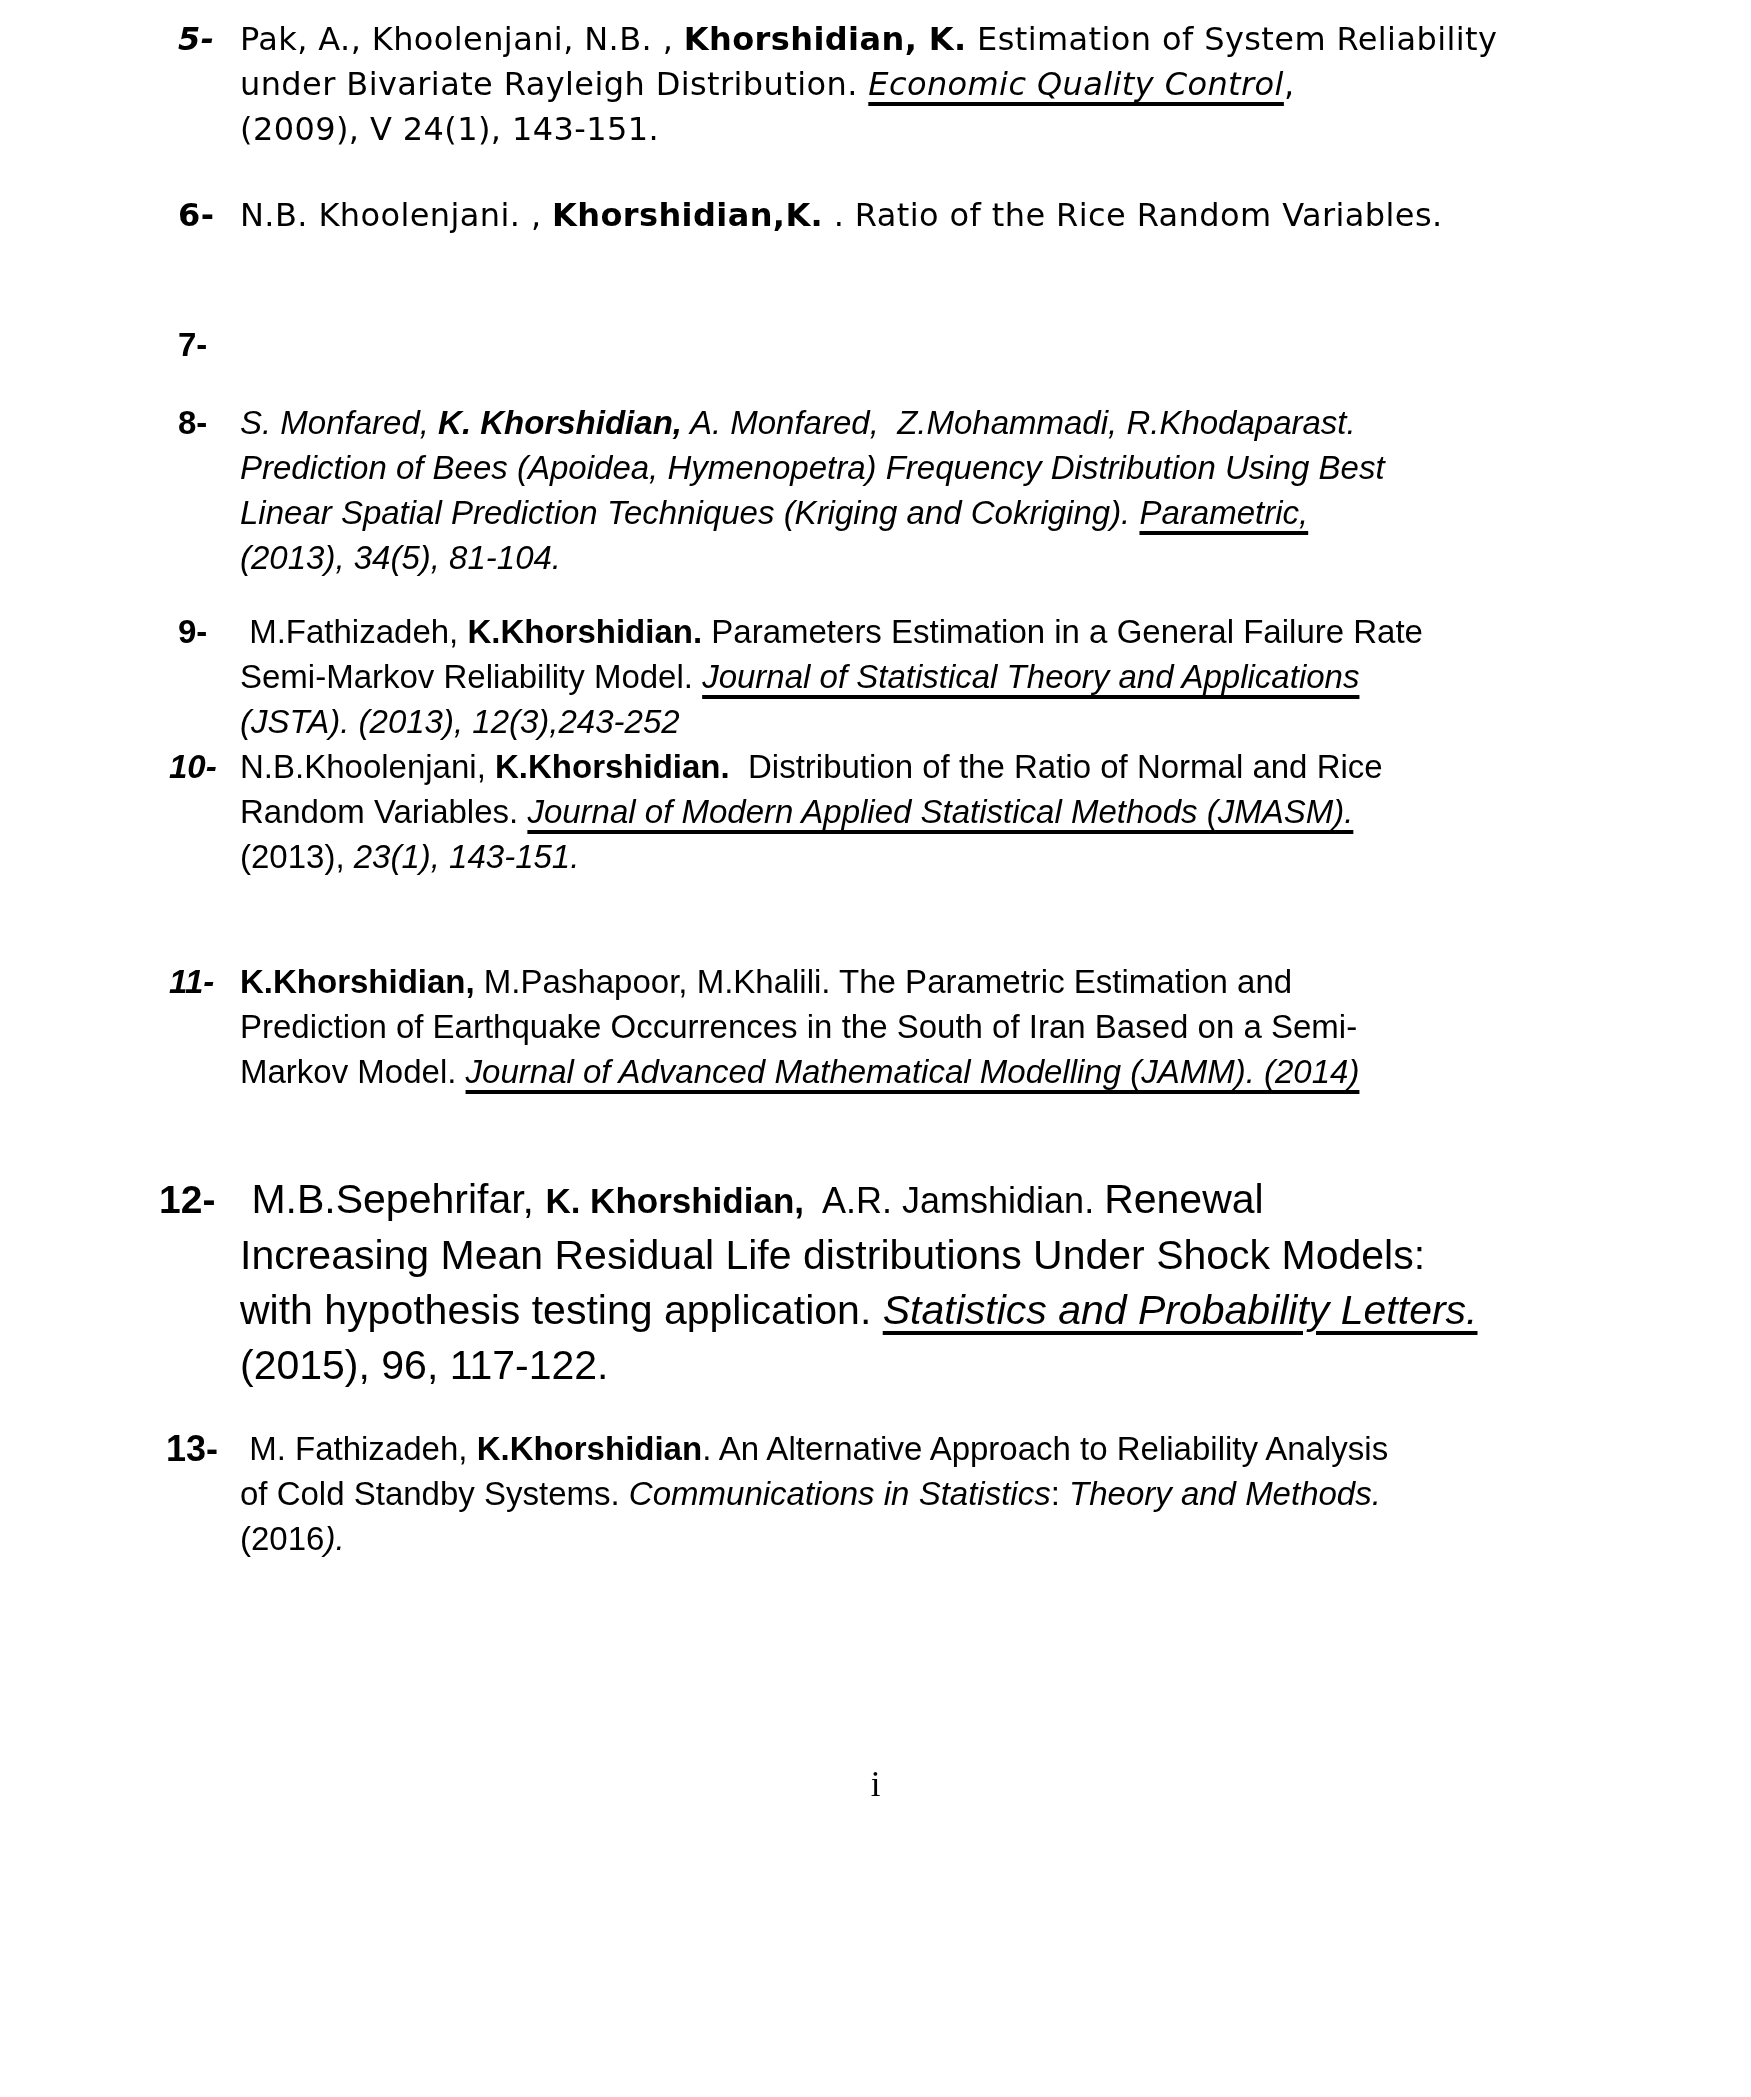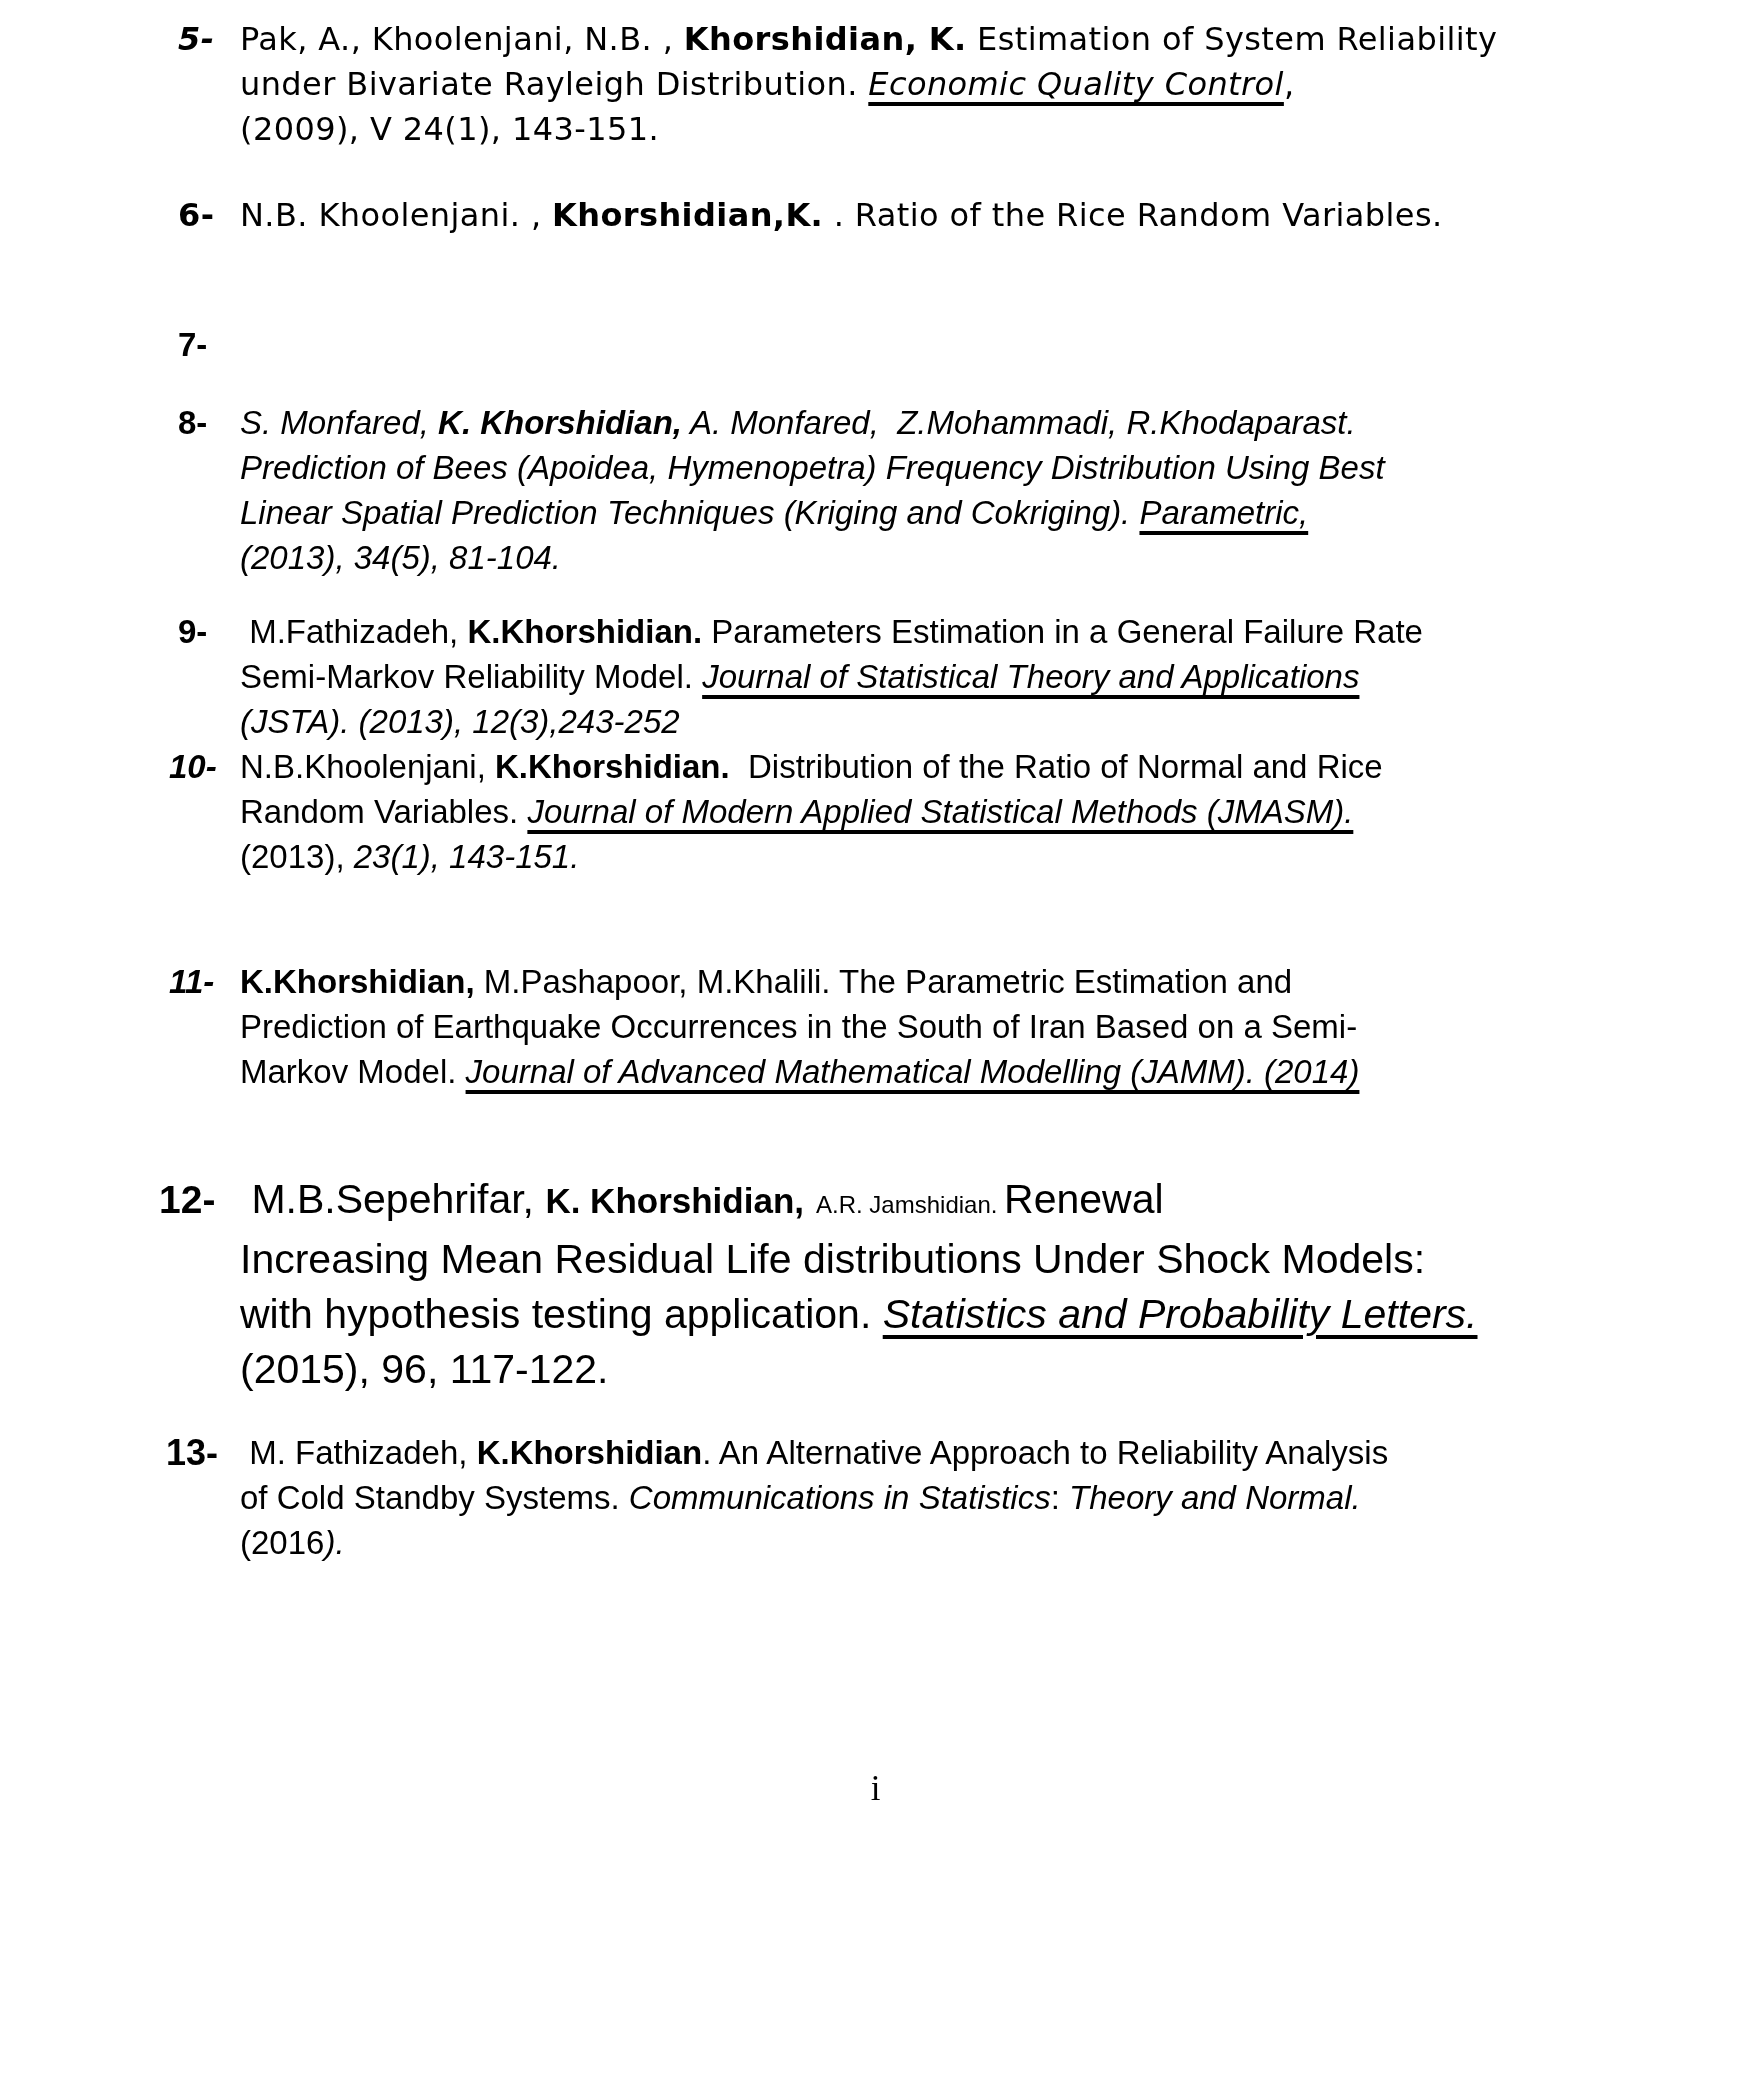--- a/index.html
+++ b/index.html
@@ -46,21 +46,21 @@
   .s-b{font-weight:700;}
   .s-i{font-style:italic;}
   .s-bi{font-weight:700;font-style:italic;}
   .s-iu{
     font-style:italic;
     text-decoration:underline;
     text-decoration-thickness:3.6px;
     text-underline-offset:7.3px;
   }
   .sz-md{font-size:35px;}
-  .sz-sm{font-size:24px;}
+  .sz-sm{font-size:36px;}
   .footer{
     margin-top:202px;
     text-align:center;
     font-family:"Liberation Serif",serif;
     font-size:35px;
     line-height:44px;
   }
 </style>
 </head>
 <body>
@@ -84,20 +84,20 @@
 Random Variables. </span><span class="s-iu">Journal of Modern Applied Statistical Methods (JMASM).</span><span class="s-n">
 (2013), </span><span class="s-i">23(1), 143-151.</span></span></div>
       <div class="entry e11"><span class="num bi">11-</span><span><span class="s-b">K.Khorshidian,</span><span class="s-n"> M.Pashapoor, M.Khalili. The Parametric Estimation and
 Prediction of Earthquake Occurrences in the South of Iran Based on a Semi-
 Markov Model. </span><span class="s-iu">Journal of Advanced Mathematical Modelling (JAMM). (2014)</span></span></div>
       <div class="entry e12 v-large"><span class="num b">12-</span><span><span class="s-n"> M.B.Sepehrifar, </span><span class="s-b sz-md">K. Khorshidian,</span><span class="s-n sz-sm">  A.R. Jamshidian. </span><span class="s-n">Renewal
 Increasing Mean Residual Life distributions Under Shock Models:
 with hypothesis testing application. </span><span class="s-iu">Statistics and Probability Letters.</span><span class="s-n">
 (2015), 96, 117-122.</span></span></div>
       <div class="entry e13"><span class="num b">13-</span><span><span class="s-n"> M. Fathizadeh, </span><span class="s-b">K.Khorshidian</span><span class="s-n">. An Alternative Approach to Reliability Analysis
-of Cold Standby Systems. </span><span class="s-i">Communications in Statistics</span><span class="s-n">: </span><span class="s-i">Theory and Normal.</span><span class="s-n">
+of Cold Standby Systems. </span><span class="s-i">Communications in Statistics</span><span class="s-n">: </span><span class="s-i">Theory and Methods.</span><span class="s-n">
 (2016</span><span class="s-i">).</span></span></div>
     </div>
   <div class="footer">
     <span>i</span>
   </div>
 </div>
 
 
 </body></html>

